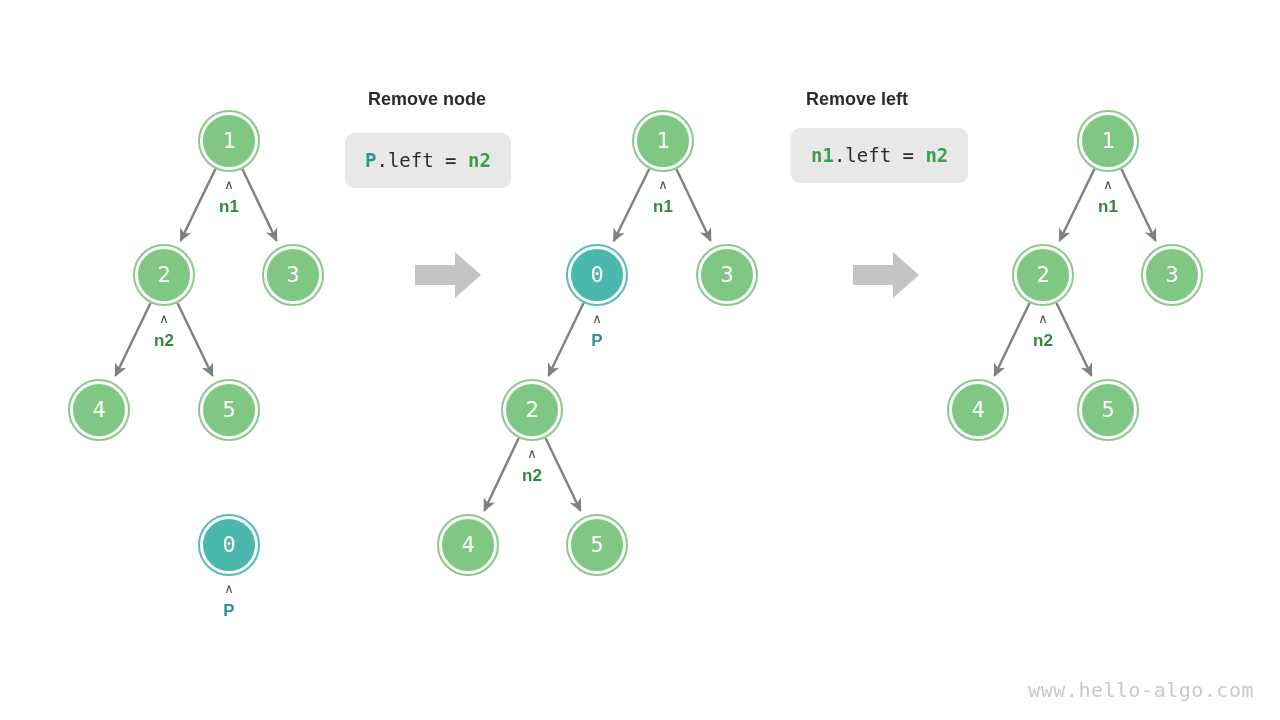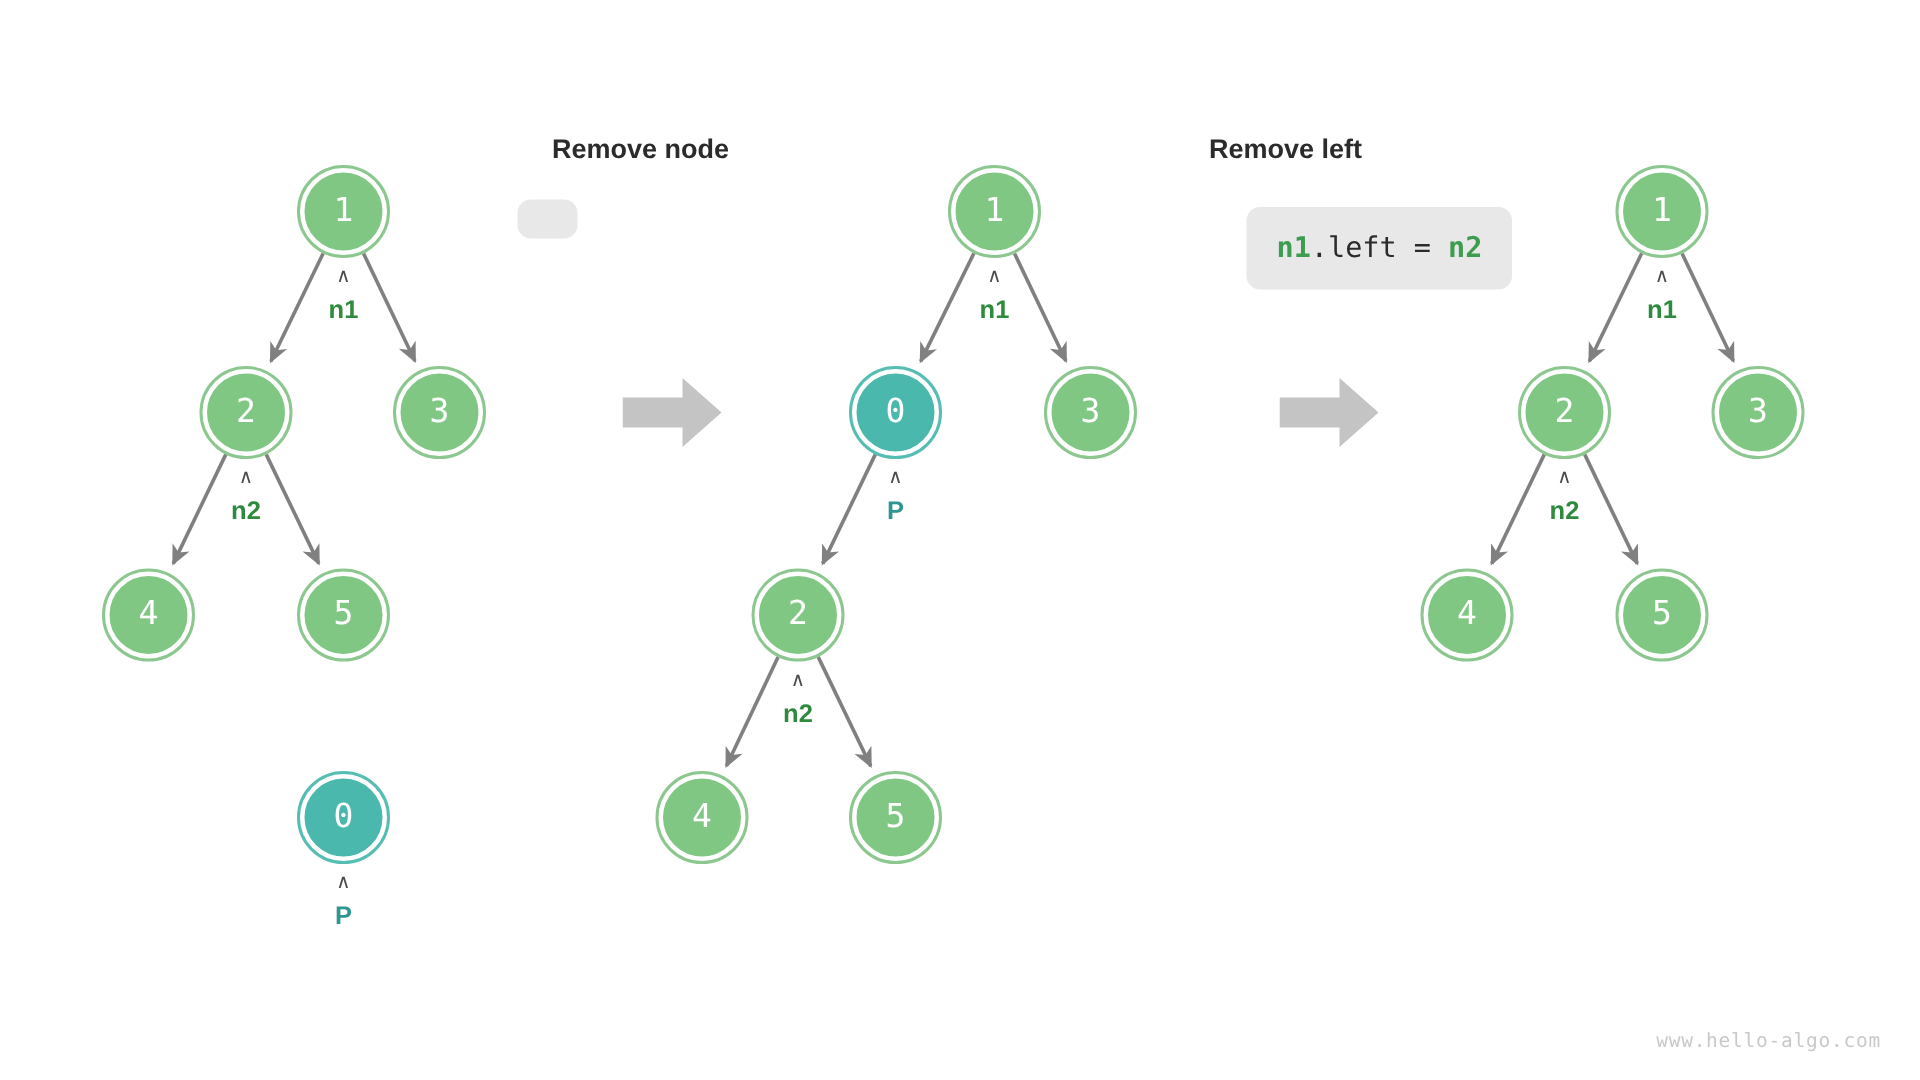--- a/index.html
+++ b/index.html
@@ -114,21 +114,21 @@
     height: 46px;
     transform: translate(-50%, -50%);
   }
 
   
   .watermark {
     position: absolute;
     right: 26px;
     bottom: 18px;
     font-family: "DejaVu Sans Mono", "Liberation Mono", monospace;
-    font-size: 13px;
+    font-size: 20px;
     color: #c9c9c9;
     letter-spacing: 0.5px;
   }
 </style>
 </head>
 <body>
 
 <div id="stage">
   <svg class="edges" viewBox="0 0 1280 720" id="edge-svg">
     <defs>
@@ -236,26 +236,27 @@
         <span class="plabel green">n1</span>
       </div>
       <div class="ptr" style="left: 1043px; top: 314px;">
         <span class="caret">∧</span>
         <span class="plabel green">n2</span>
       </div>
     </div>
   <div id="chrome-layer">
       <div class="heading" style="left: 368px; top: 89px;">Remove node</div>
       <div class="codebox" style="left: 345px; top: 133px;">
+        <span class="ln"><span class="tok-teal">P</span><span>.left = </span><span class="tok-green">n2</span></span>
       </div>
       <div class="bigarrow" style="left: 448px; top: 275px;"><svg viewBox="0 0 66 46" width="66" height="46">
           <path d="M0,13 L40,13 L40,0 L66,23 L40,46 L40,33 L0,33 Z" fill="#C4C4C4"></path>
         </svg></div>
       <div class="heading" style="left: 806px; top: 89px;">Remove left</div>
-      <div class="codebox" style="left: 791px; top: 138px; margin-left: 40px;">
+      <div class="codebox" style="left: 791px; top: 128px;">
         <span class="ln"><span class="tok-green">n1</span><span>.left = </span><span class="tok-green">n2</span></span>
       </div>
       <div class="bigarrow" style="left: 886px; top: 275px;"><svg viewBox="0 0 66 46" width="66" height="46">
           <path d="M0,13 L40,13 L40,0 L66,23 L40,46 L40,33 L0,33 Z" fill="#C4C4C4"></path>
         </svg></div>
     </div>
 
   <div class="watermark">www.hello-algo.com</div>
 </div>
 

